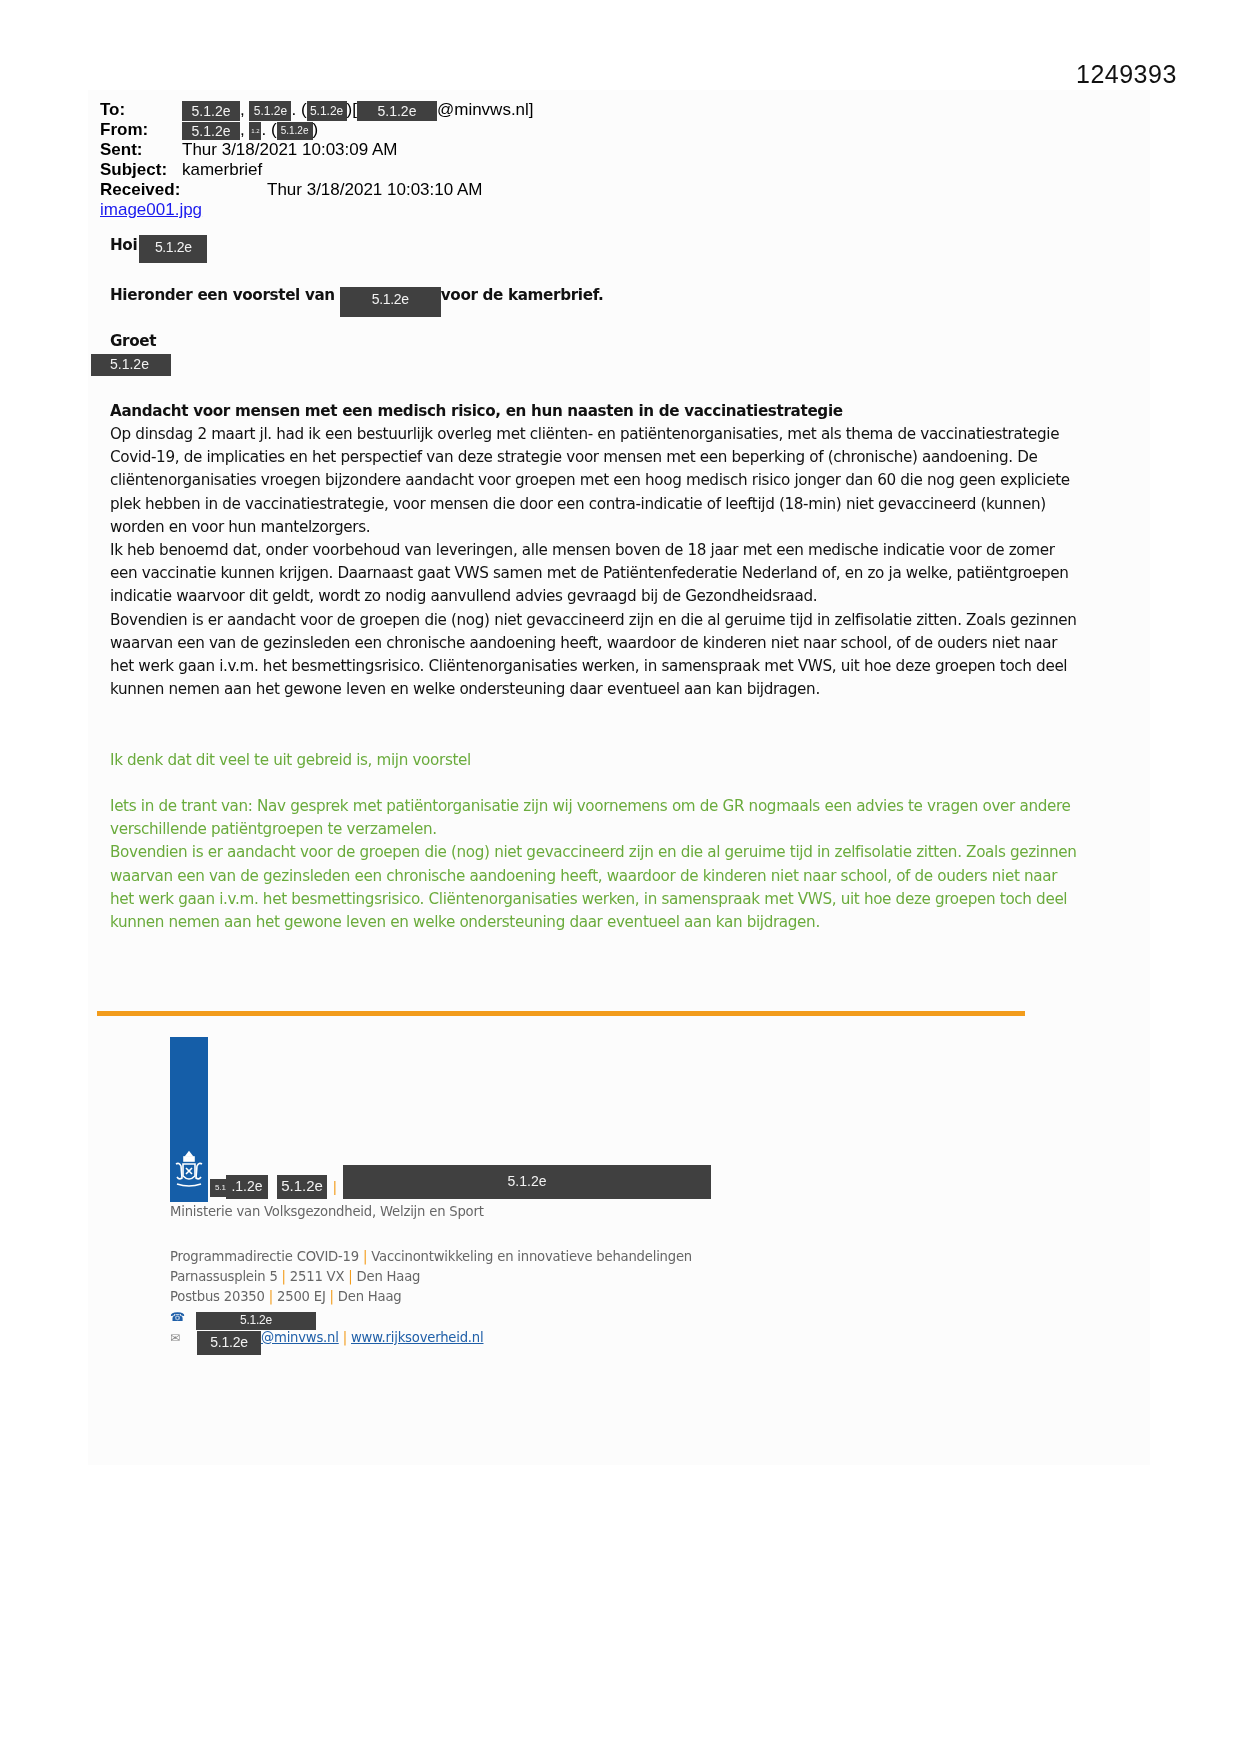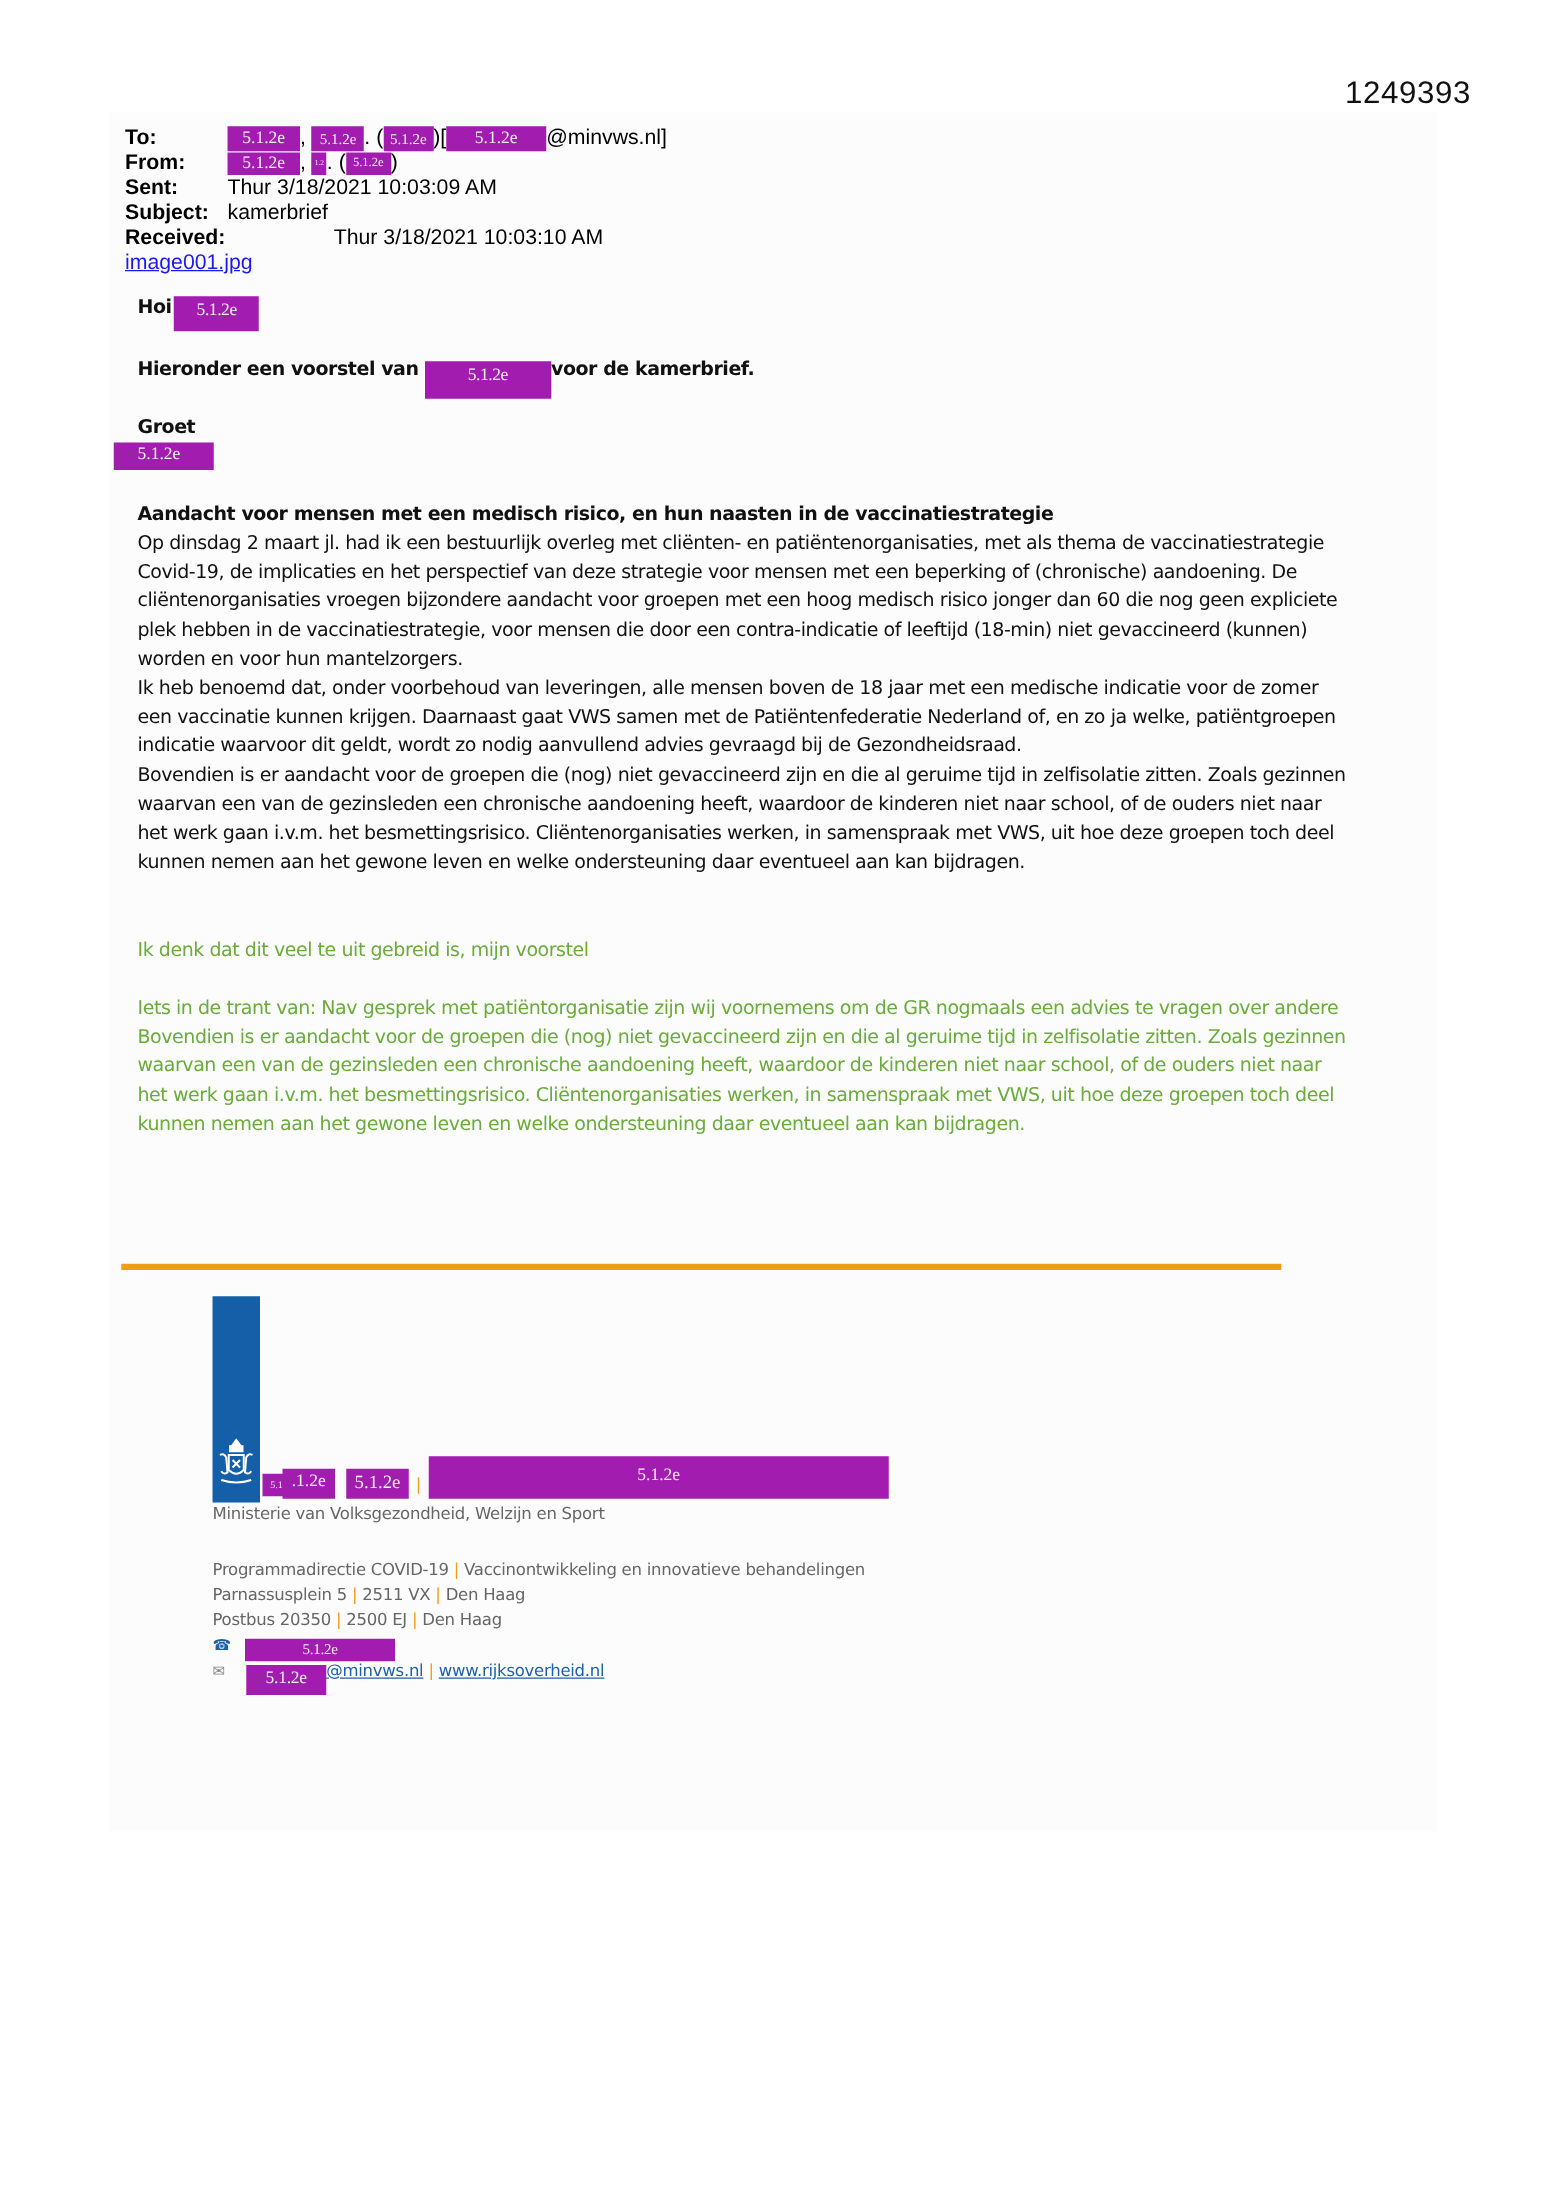--- a/index.html
+++ b/index.html
@@ -5,21 +5,21 @@
     * { box-sizing: border-box; margin: 0; padding: 0; }
     html, body { width: 1241px; height: 1754px; background: #ffffff; overflow: hidden; }
     body { position: relative; font-family: "Liberation Sans", sans-serif; color: #000; }
 
     .doc-id { position: absolute; left: 1076px; top: 60px; font-size: 25px; color: #111; letter-spacing: 0.5px; }
 
     .sheet { position: absolute; left: 88px; top: 90px; width: 1062px; height: 1375px; background: #fcfcfc; }
 
     .hdr { position: absolute; left: 100px; font-size: 17px; line-height: 20px; color: #000; white-space: nowrap; }
     .hdr .lbl { font-weight: bold; display: inline-block; }
-    .redact { display: inline-block; background: #a21caf; color: #f2f2f2; text-align: center; vertical-align: middle; font-family: Liberation Serif, serif; }
+    .redact { display: inline-block; background: #404040; color: #f2f2f2; text-align: center; vertical-align: middle; font-family: Liberation Sans, sans-serif; }
 
     .link { color: #1a1aee; text-decoration: underline; }
 
     .body-text { position: absolute; left: 110px; font-family: "DejaVu Sans", sans-serif; font-size: 15.2px; line-height: 23.2px; color: #111; letter-spacing: -0.35px; white-space: nowrap; }
     .bold { font-weight: bold; }
     .green { color: #6aab3c; }
 
     .orange-rule { position: absolute; left: 97px; top: 1011px; width: 928px; height: 5px; background: #f29c1c; }
 
     .logo-bar { position: absolute; left: 170px; top: 1037px; width: 38px; height: 165px; background: #155ea8; }
@@ -78,20 +78,21 @@
   <div>indicatie waarvoor dit geldt, wordt zo nodig aanvullend advies gevraagd bij de Gezondheidsraad.</div>
   <div>Bovendien is er aandacht voor de groepen die (nog) niet gevaccineerd zijn en die al geruime tijd in zelfisolatie zitten. Zoals gezinnen</div>
   <div>waarvan een van de gezinsleden een chronische aandoening heeft, waardoor de kinderen niet naar school, of de ouders niet naar</div>
   <div>het werk gaan i.v.m. het besmettingsrisico. Cliëntenorganisaties werken, in samenspraak met VWS, uit hoe deze groepen toch deel</div>
   <div>kunnen nemen aan het gewone leven en welke ondersteuning daar eventueel aan kan bijdragen.</div>
 </div>
 
 <div class="body-text green" style="top:749px;">Ik denk dat dit veel te uit gebreid is, mijn voorstel</div>
 <div class="body-text green" style="top:795px;">
   <div>Iets in de trant van: Nav gesprek met patiëntorganisatie zijn wij voornemens om de GR nogmaals een advies te vragen over andere</div>
+  <div>verschillende patiëntgroepen te verzamelen.</div>
   <div>Bovendien is er aandacht voor de groepen die (nog) niet gevaccineerd zijn en die al geruime tijd in zelfisolatie zitten. Zoals gezinnen</div>
   <div>waarvan een van de gezinsleden een chronische aandoening heeft, waardoor de kinderen niet naar school, of de ouders niet naar</div>
   <div>het werk gaan i.v.m. het besmettingsrisico. Cliëntenorganisaties werken, in samenspraak met VWS, uit hoe deze groepen toch deel</div>
   <div>kunnen nemen aan het gewone leven en welke ondersteuning daar eventueel aan kan bijdragen.</div>
 </div>
 
 <div class="orange-rule"></div>
 
 <div class="logo-bar">
   <svg class="emblem" viewBox="0 0 32 44">

